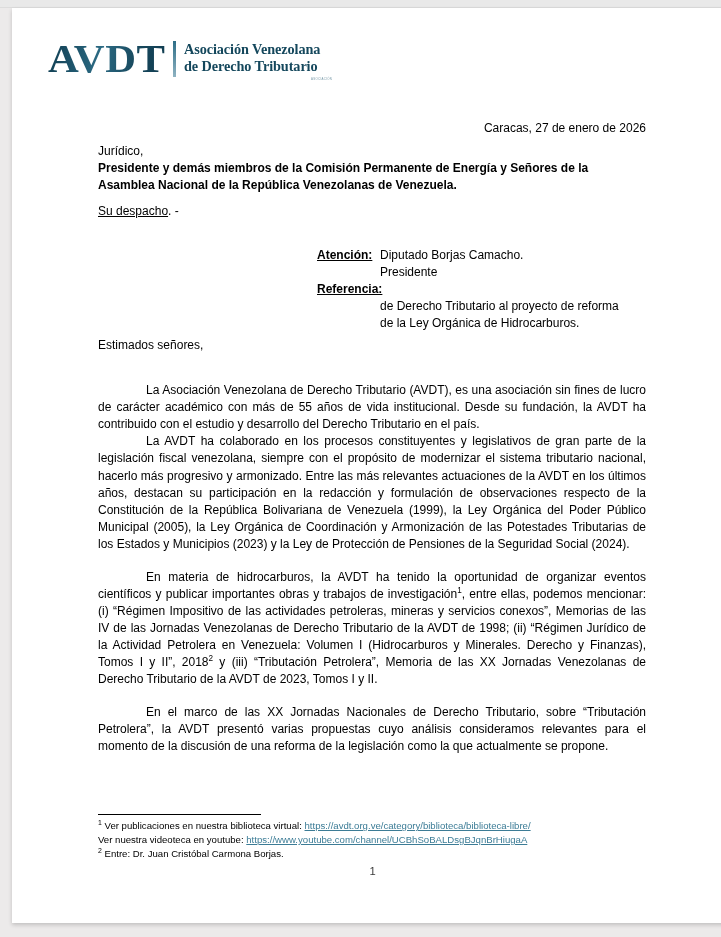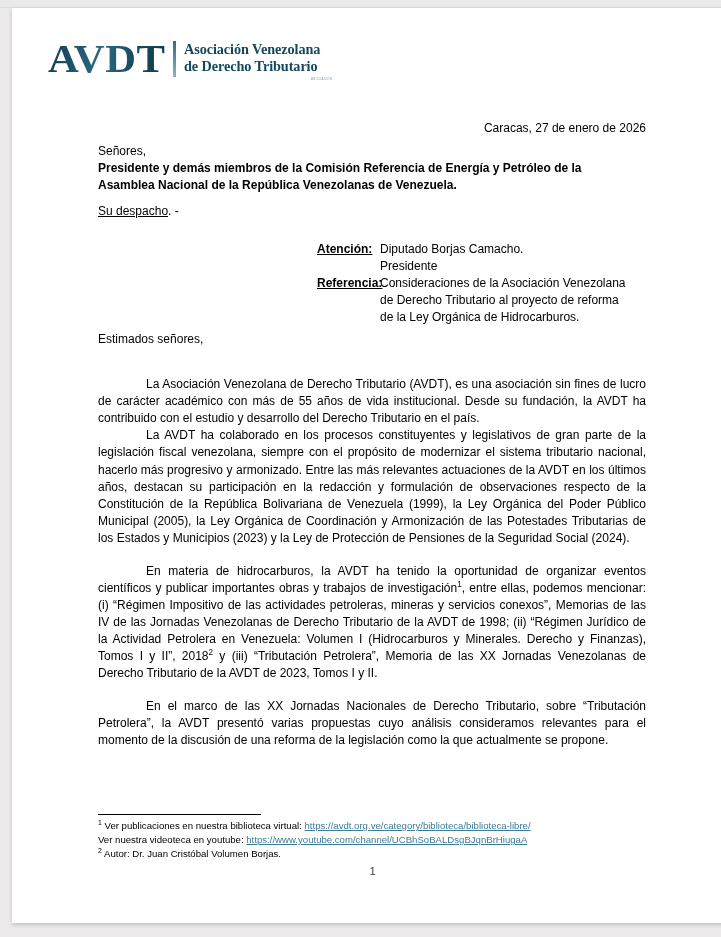--- a/index.html
+++ b/index.html
@@ -120,21 +120,21 @@
     text-align: justify;
     text-justify: inter-word;
     margin: 0;
   }
   .addr-bold.last { text-align: left; }
   .underline { text-decoration: underline; }
   .su-despacho { margin-top: 9px; }
 
   
   .attn-block {
-    margin-top: 21px;
+    margin-top: 27px;
     margin-left: 219px;
     width: 330px;
   }
   .attn-row {
     display: flex;
     align-items: flex-start;
   }
   .attn-label {
     width: 63px;
     flex: 0 0 63px;
@@ -227,55 +227,54 @@
         <div class="logo-line">Asociación Venezolana</div>
         <div class="logo-line">de Derecho Tributario</div>
         <div class="logo-sub">ASOCIACIÓN</div>
       </div>
     </div>
 
     <div class="doc">
 
       <div class="date-line">Caracas, 27 de enero de 2026</div>
 
-      <p class="addr-line">Señores,</p>
-      <p class="addr-bold">Presidente y demás miembros de la Comisión Referencia de Energía y Petróleo de la</p>
+      <p class="addr-line">Jurídico,</p>
+      <p class="addr-bold">Presidente y demás miembros de la Comisión Permanente de Energía y Señores de la</p>
       <p class="addr-bold last">Asamblea Nacional de la República Venezolanas de Venezuela.</p>
       <p class="addr-line su-despacho"><span class="underline">Su despacho</span><span>. -</span></p>
 
       <div class="attn-block">
         <div class="attn-row">
           <div class="attn-label">Atención:</div>
           <div class="attn-value plain">Diputado Borjas Camacho.</div>
         </div>
         <div class="attn-cont">Presidente</div>
         <div class="attn-row">
           <div class="attn-label">Referencia:</div>
-          <div class="attn-value">Consideraciones de la Asociación Venezolana</div>
         </div>
         <div class="attn-cont attn-value">de Derecho Tributario al proyecto de reforma</div>
         <div class="attn-cont attn-value plain">de la Ley Orgánica de Hidrocarburos.</div>
       </div>
 
       <div class="greeting">Estimados señores,</div>
 
       <p class="para first">La Asociación Venezolana de Derecho Tributario (AVDT), es una asociación sin fines de lucro de carácter académico con más de 55 años de vida institucional. Desde su fundación, la AVDT ha contribuido con el estudio y desarrollo del Derecho Tributario en el país.</p>
       <p class="para">La AVDT ha colaborado en los procesos constituyentes y legislativos de gran parte de la legislación fiscal venezolana, siempre con el propósito de modernizar el sistema tributario nacional, hacerlo más progresivo y armonizado. Entre las más relevantes actuaciones de la AVDT en los últimos años, destacan su participación en la redacción y formulación de observaciones respecto de la Constitución de la República Bolivariana de Venezuela (1999), la Ley Orgánica del Poder Público Municipal (2005), la Ley Orgánica de Coordinación y Armonización de las Potestades Tributarias de los Estados y Municipios (2023) y la Ley de Protección de Pensiones de la Seguridad Social (2024).</p>
 
       <p class="para gap"><span>En materia de hidrocarburos, la AVDT ha tenido la oportunidad de organizar eventos científicos y publicar importantes obras y trabajos de investigación</span><sup>1</sup><span>, entre ellas, podemos mencionar: (i) “Régimen Impositivo de las actividades petroleras, mineras y servicios conexos”, Memorias de las IV de las Jornadas Venezolanas de Derecho Tributario de la AVDT de 1998; (ii) “Régimen Jurídico de la Actividad Petrolera en Venezuela: Volumen I (Hidrocarburos y Minerales. Derecho y Finanzas), Tomos I y II”, 2018</span><sup>2</sup><span> y (iii) “Tributación Petrolera”, Memoria de las XX Jornadas Venezolanas de Derecho Tributario de la AVDT de 2023, Tomos I y II.</span></p>
 
       <p class="para gap">En el marco de las XX Jornadas Nacionales de Derecho Tributario, sobre “Tributación Petrolera”, la AVDT presentó varias propuestas cuyo análisis consideramos relevantes para el momento de la discusión de una reforma de la legislación como la que actualmente se propone.</p>
 
     </div>
 
     <div class="footnotes">
       <div class="fn-rule"></div>
       <p class="fn-line"><span class="fn-marker">1</span><span> Ver publicaciones en nuestra biblioteca virtual: </span><a class="fn-link" href="#">https://avdt.org.ve/category/biblioteca/biblioteca-libre/</a></p>
       <p class="fn-line"><span>Ver nuestra videoteca en youtube: </span><a class="fn-link" href="#">https://www.youtube.com/channel/UCBhSoBALDsgBJqnBrHiugaA</a></p>
-      <p class="fn-line"><span class="fn-marker">2</span><span> Autor: Dr. Juan Cristóbal Volumen Borjas.</span></p>
+      <p class="fn-line"><span class="fn-marker">2</span><span> Entre: Dr. Juan Cristóbal Carmona Borjas.</span></p>
     </div>
 
     <div class="page-number">1</div>
 
    </div>
   </div>
 
 </div>
 
 </body></html>

